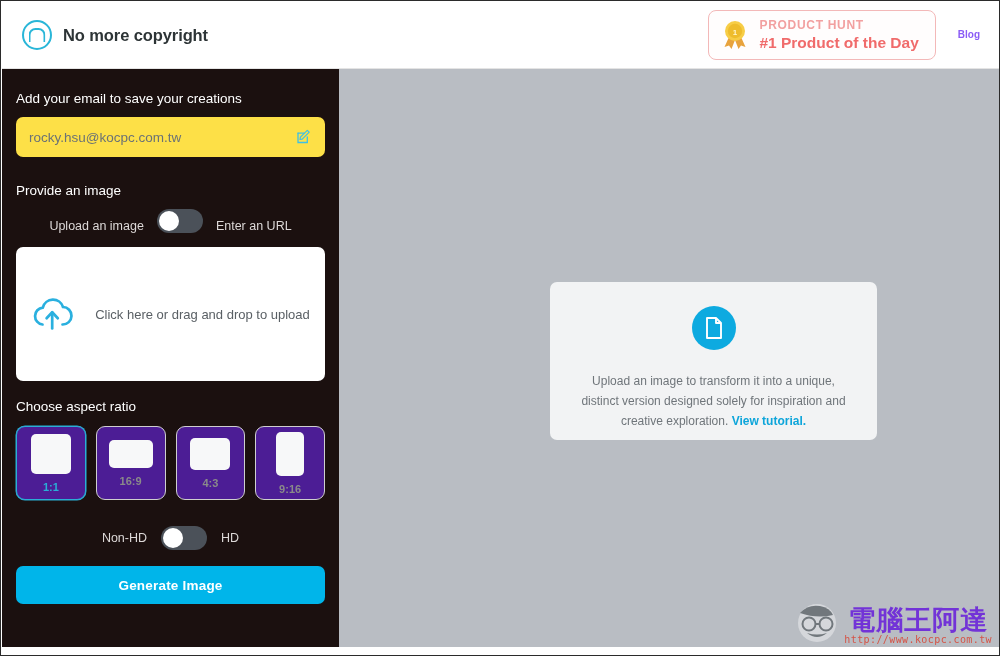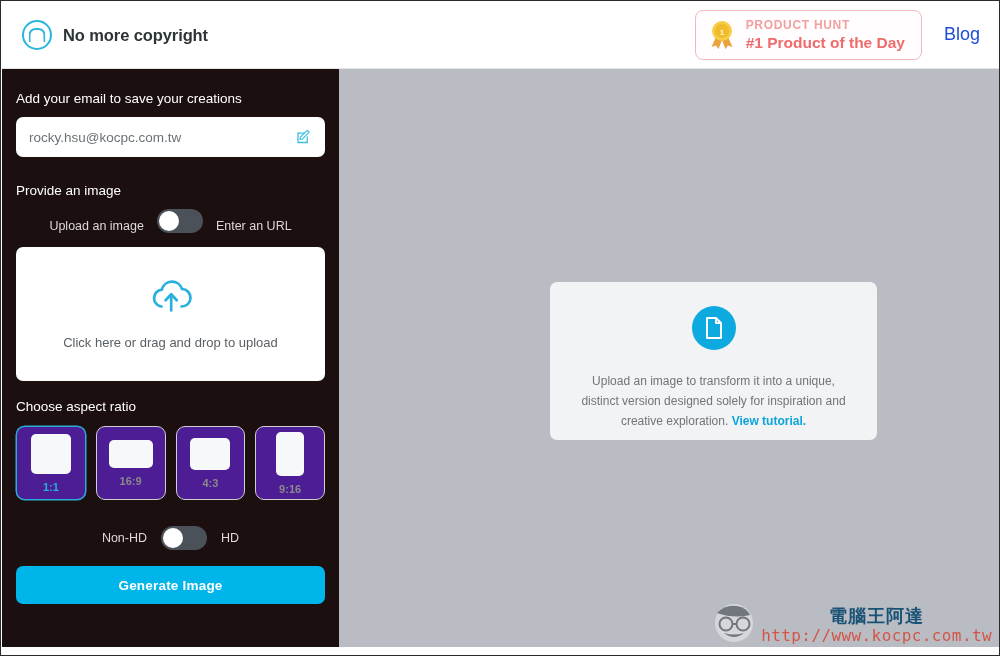--- a/index.html
+++ b/index.html
@@ -65,21 +65,21 @@
   .ph-texts { display: flex; flex-direction: column; line-height: 1.05; }
   .ph-kicker {
     font-size: 12px; font-weight: bold; color: #f2a0a0;
     letter-spacing: 0.7px;
   }
   .ph-title {
     font-size: 15.5px; font-weight: bold; color: #f06b6b;
     margin-top: 3px;
   }
   .blog-link {
-    font-size: 18px; font-weight: normal; color: #1d4ed8;
+    font-size: 10px; font-weight: bold; color: #8b5cf6;
     text-decoration: none;
   }
 
   
   .body-wrap {
     position: absolute; left: 1px; top: 68px;
     width: 998px; height: 578px;
     display: flex;
   }
   .sidebar {
@@ -100,21 +100,21 @@
   }
 
   
   .side-label {
     color: #ffffff; font-size: 13.5px;
     margin-top: 22px;
   }
   .email-field {
     margin-top: 11px;
     height: 40px;
-    background: #ffffff;
+    background: #fde047;
     border-radius: 7px;
     display: flex; align-items: center;
     padding: 16px 13px;
   }
   .email-value {
     flex: 1 1 auto;
     font-size: 13.5px; color: #6b7275;
     white-space: nowrap; overflow: hidden;
   }
   .edit-icon { width: 16px; height: 16px; flex: 0 0 16px; }
@@ -134,21 +134,21 @@
     position: absolute; left: 2px; top: 2px;
     width: 20px; height: 20px; border-radius: 50%;
     background: #ffffff;
   }
 
   .dropzone {
     margin-top: 14px;
     height: 134px;
     background: #ffffff;
     border-radius: 7px;
-    display: flex; flex-direction: column;
+    display: flex; flex-direction: row;
     align-items: center; justify-content: center;
     gap: 22px;
   }
   .cloud-icon { width: 42px; height: 34px; }
   .dropzone-text { font-size: 13px; color: #5a6065; }
 
   .label-aspect { margin-top: 18px; }
 
   .ratio-row {
     display: flex; gap: 10px; margin-top: 12px;
@@ -214,26 +214,26 @@
 
   
   .watermark {
     position: absolute; right: 8px; bottom: 2px;
     display: flex; align-items: flex-end; gap: 4px;
     opacity: 0.92;
   }
   .wm-face { width: 46px; height: 46px; flex: 0 0 46px; }
   .wm-texts { display: flex; flex-direction: column; align-items: center; }
   .wm-cn {
-    font-size: 18px; font-weight: bold; color: #0c4a6e;
+    font-size: 27px; font-weight: bold; color: #6d28d9;
     letter-spacing: 1px; line-height: 1;
     font-family: "DejaVu Sans", sans-serif;
   }
   .wm-url {
-    font-size: 16px; color: #d74b3c; letter-spacing: 0.4px;
+    font-size: 10px; color: #d74b3c; letter-spacing: 0.4px;
     margin-top: 1px;
     font-family: "DejaVu Sans Mono", monospace;
   }
 </style>
 </head>
 <body>
 
 <div class="app">
 
   <div class="header">

